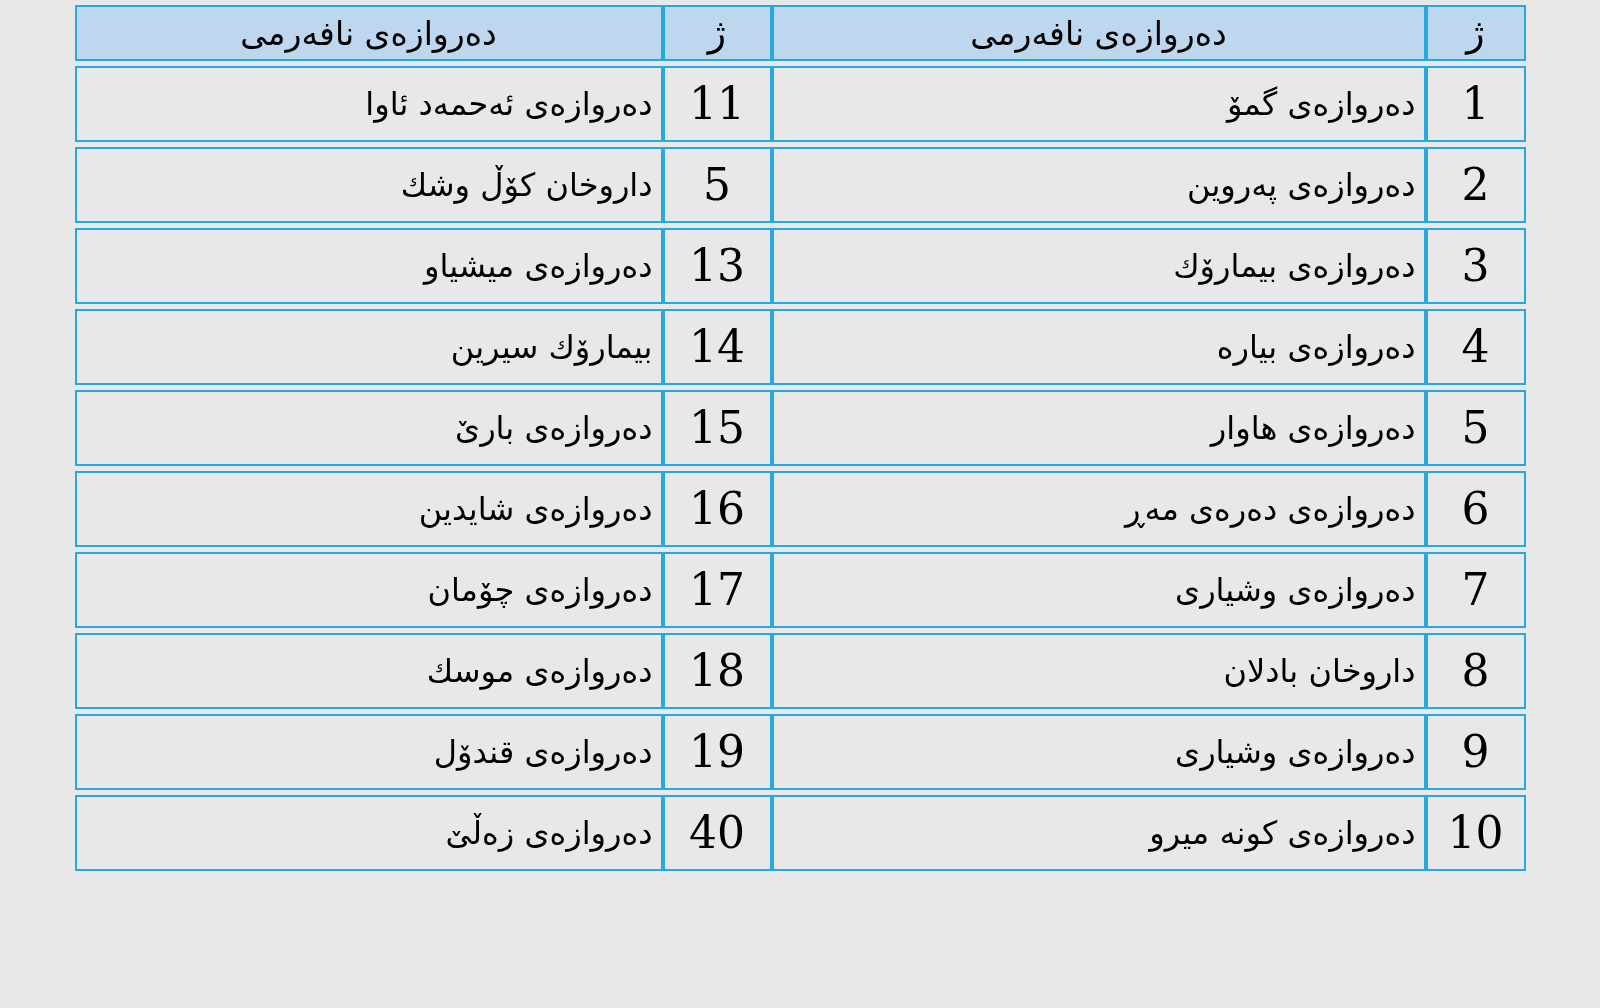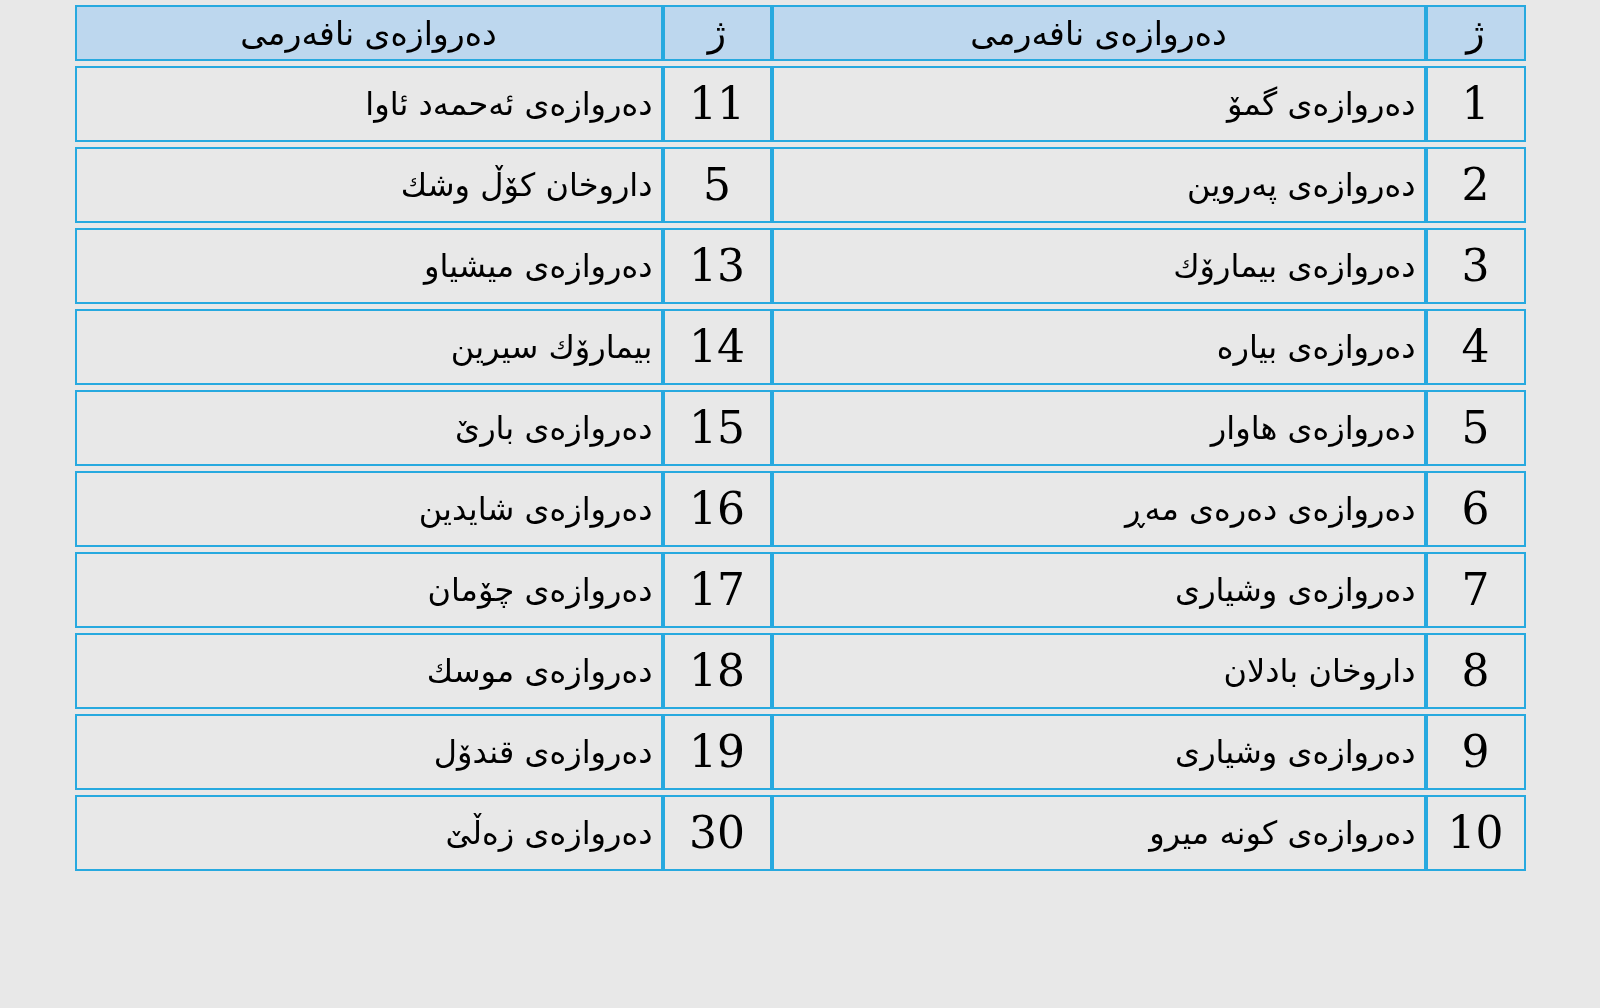--- a/index.html
+++ b/index.html
@@ -136,18 +136,18 @@
       </tr>
       <tr>
         <td class="num">9</td>
         <td class="gate">دەروازەی وشیاری</td>
         <td class="num">19</td>
         <td class="gate">دەروازەی قندۆل</td>
       </tr>
       <tr>
         <td class="num">10</td>
         <td class="gate">دەروازەی كونە میرو</td>
-        <td class="num">30</td>
+        <td class="num">40</td>
         <td class="gate">دەروازەی زەڵێ</td>
       </tr>
     </tbody>
   </table>
 </main>
 
 </body></html>

